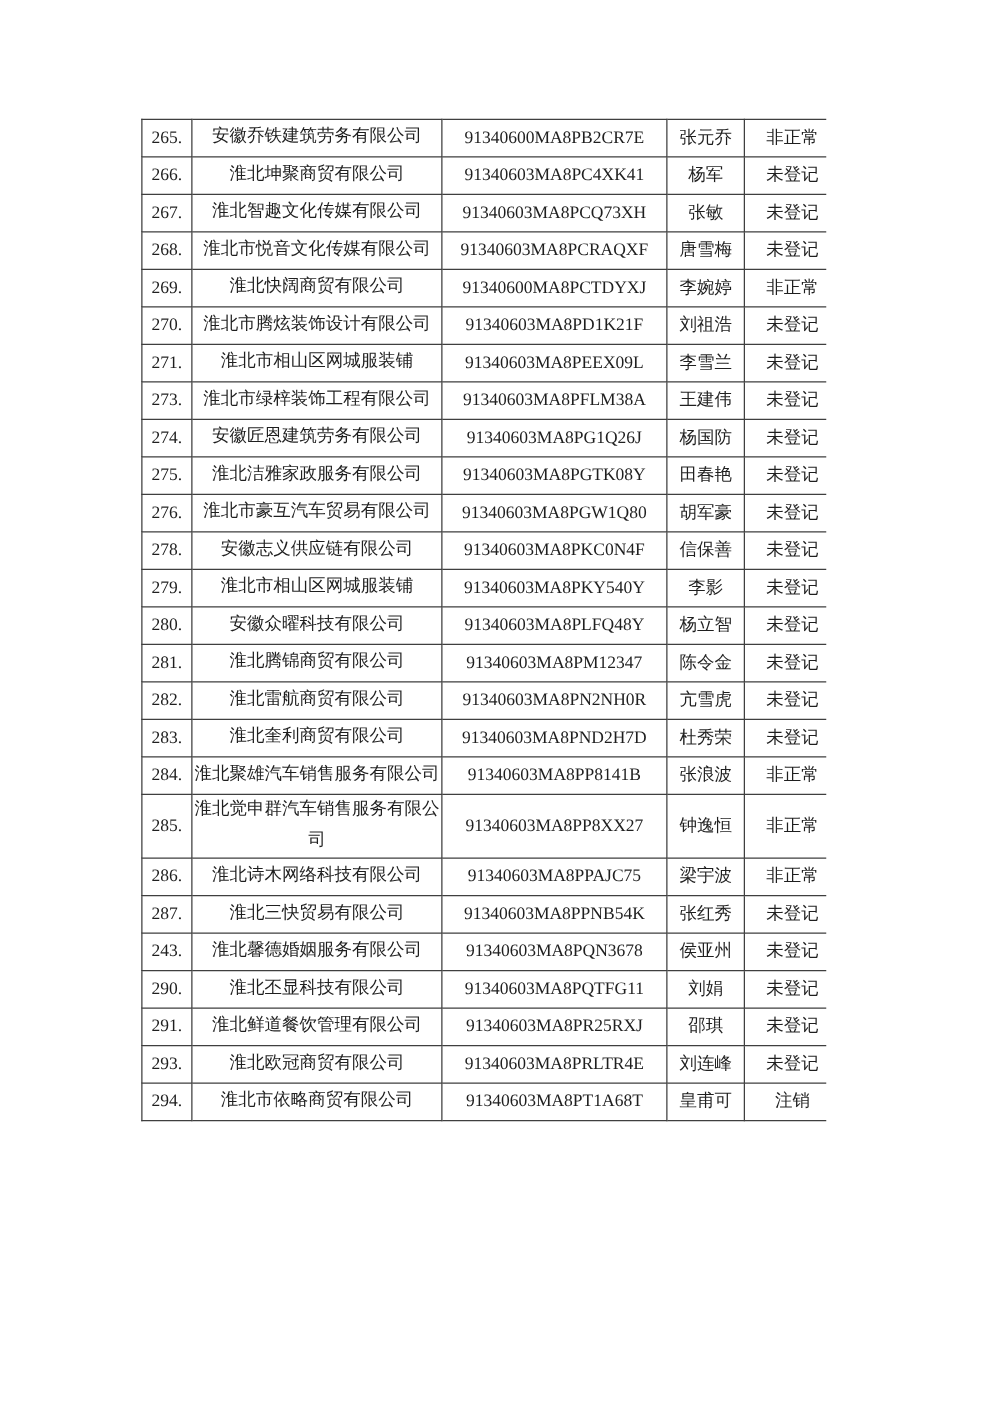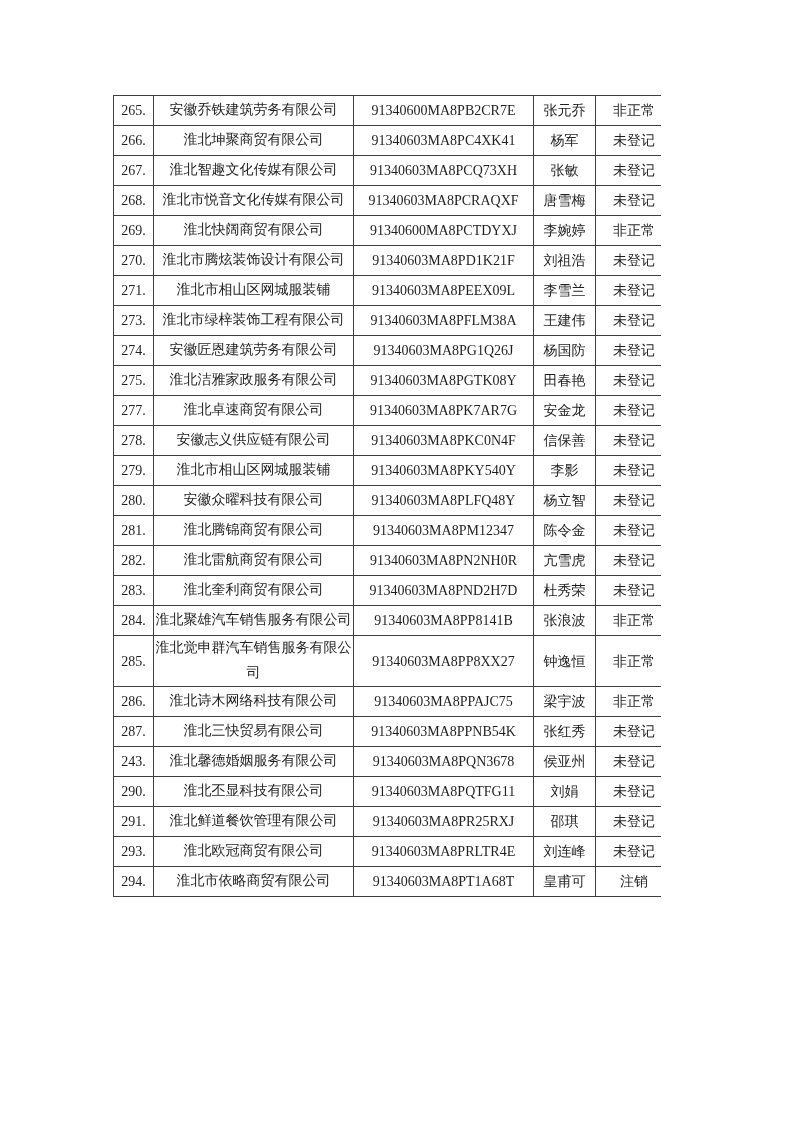--- a/index.html
+++ b/index.html
@@ -120,24 +120,24 @@
           <td class="col-status">未登记</td>
         </tr>
         <tr>
           <td class="col-idx">275.</td>
           <td class="col-company">淮北洁雅家政服务有限公司</td>
           <td class="col-code">91340603MA8PGTK08Y</td>
           <td class="col-person">田春艳</td>
           <td class="col-status">未登记</td>
         </tr>
         <tr>
-          <td class="col-idx">277.</td>
-          <td class="col-company">淮北卓速商贸有限公司</td>
-          <td class="col-code">91340603MA8PK7AR7G</td>
-          <td class="col-person">安金龙</td>
+          <td class="col-idx">276.</td>
+          <td class="col-company">淮北市豪互汽车贸易有限公司</td>
+          <td class="col-code">91340603MA8PGW1Q80</td>
+          <td class="col-person">胡军豪</td>
           <td class="col-status">未登记</td>
         </tr>
         <tr>
           <td class="col-idx">278.</td>
           <td class="col-company">安徽志义供应链有限公司</td>
           <td class="col-code">91340603MA8PKC0N4F</td>
           <td class="col-person">信保善</td>
           <td class="col-status">未登记</td>
         </tr>
         <tr>

